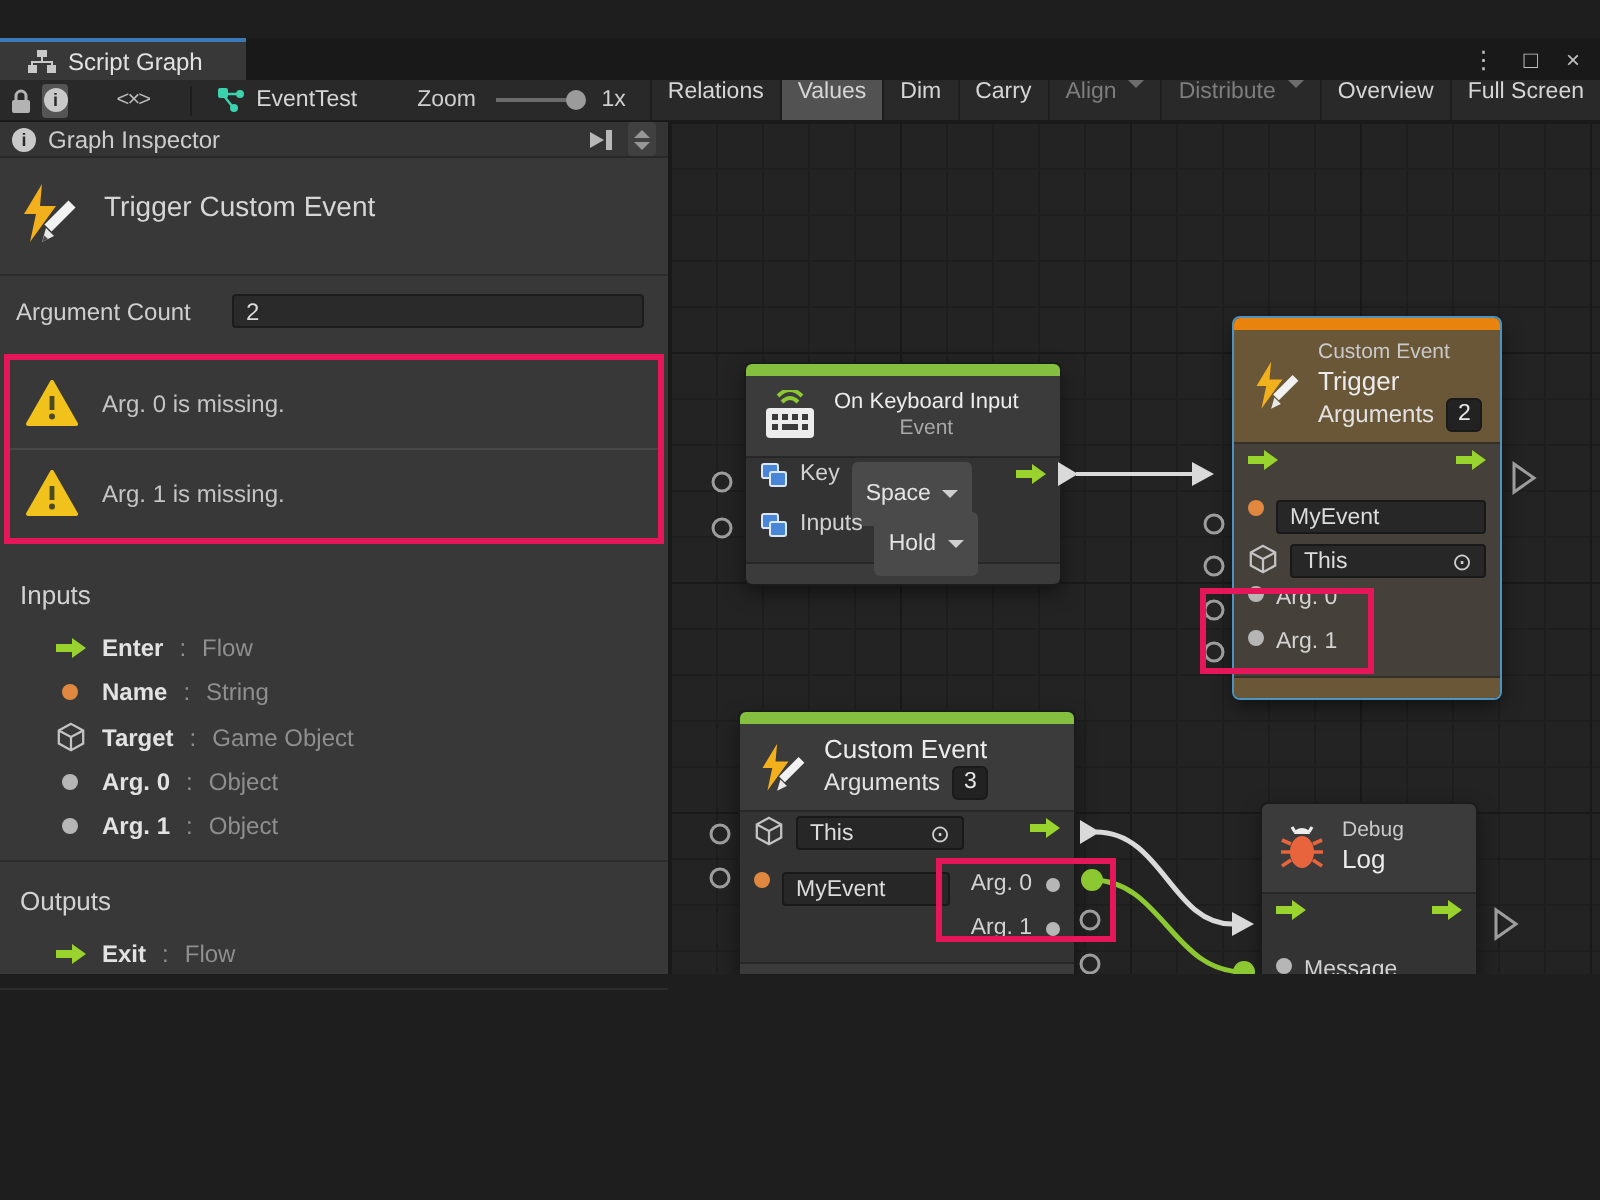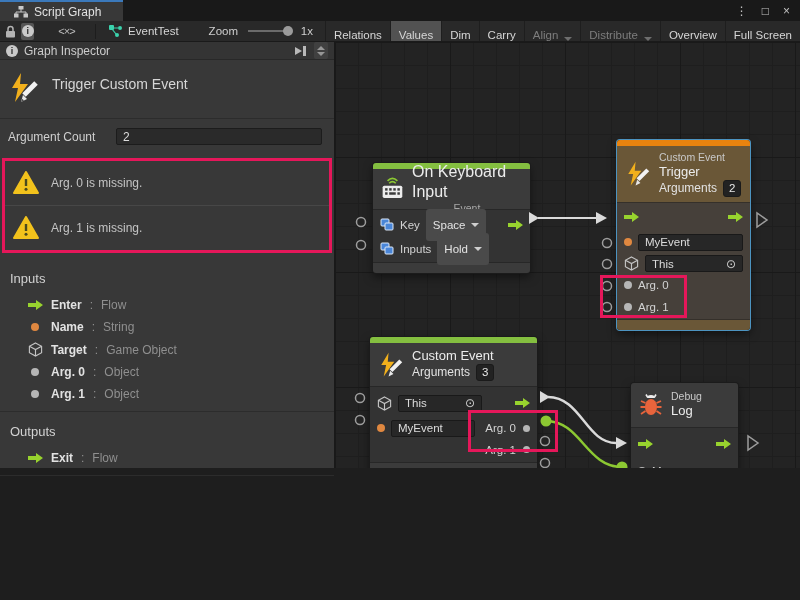--- a/index.html
+++ b/index.html
@@ -1,38 +1,38 @@
 <!DOCTYPE html>
 <html><head>
 <meta charset="utf-8">
 <style>
   * { margin:0; padding:0; box-sizing:border-box; }
   html,body { width:800px; height:600px; background:#1e1e1e; font-family:"Liberation Sans","DejaVu Sans",sans-serif; overflow:hidden; }
-  .window { width:800px; height:468px; display:flex; flex-direction:column; background:#22c55e; color:#d8d8d8; }
+  .window { width:800px; height:468px; display:flex; flex-direction:column; background:#22c55e; color:#d8d8d8;margin-top:19px; }
 
   
   .titlebar { height:21px; background:#191919; display:flex; align-items:stretch; }
   .tab { display:flex; align-items:center; gap:6px; background:#383838; border-top:2px solid #3b79bb; padding:0 22px 0 14px; font-size:12px; color:#e2e2e2; }
   .win-controls { margin-left:auto; display:flex; align-items:center; gap:14px; padding-right:10px; color:#c0c0c0; font-size:12px; }
   .win-controls span { cursor:default; }
 
   
   .toolbar { height:21px; background:#292929; border-bottom:1px solid #1a1a1a; display:flex; align-items:center; font-size:11.5px; color:#d6d6d6; }
   .icon-btn { width:24px; height:17px; display:flex; align-items:center; justify-content:center; border-radius:2px; margin-left:4px; }
   .icon-btn.active { background:#555; }
   .info-circle { width:12px; height:12px; border-radius:50%; background:#c9c9c9; color:#2a2a2a; font-weight:bold; font-size:9px; display:flex; align-items:center; justify-content:center; }
   .code-glyph { color:#bdbdbd; letter-spacing:-1px; font-size:11px; margin:0 14px 0 24px; }
   .vsep { width:1px; height:15px; background:#1d1d1d; margin:0 6px; }
   .crumb { display:flex; align-items:center; gap:5px; padding:0 8px; }
   .zoom-label { color:#cfcfcf; margin:0 10px 0 22px; }
   .slider { width:78px; height:2px; background:#6b6b6b; position:relative; margin-right:10px; }
   .slider-handle { position:absolute; right:-2px; top:-4px; width:10px; height:10px; border-radius:50%; background:#9b9b9b; }
   .zoom-val { margin-right:10px; color:#cfcfcf; }
   .tb-group { display:flex; height:100%; margin-left:2px; }
-  .tb-btn { display:flex; align-items:flex-end; padding:0 8px; border-left:1px solid #1e1e1e; white-space:nowrap; }
+  .tb-btn { display:flex; align-items:flex-start; padding:0 8px; border-left:1px solid #1e1e1e; white-space:nowrap; }
   .tb-btn.active { background:#525252; }
   .tb-btn.disabled { color:#7d7d7d; }
   .caret { width:0; height:0; border-left:4px solid transparent; border-right:4px solid transparent; border-top:4px solid #a8a8a8; display:inline-block; margin-left:6px; }
   .disabled .caret { border-top-color:#6e6e6e; }
 
   
   .main { flex:1; display:flex; min-height:0; }
 
   
   .inspector { width:335px; background:#383838; border-right:1px solid #191919; display:flex; flex-direction:column; font-size:12px; }
@@ -78,21 +78,21 @@
   .node .bar { height:6px; border-radius:3px 3px 0 0; }
   .node .hdr { display:flex; align-items:center; gap:8px; background:#3b3b3b; padding:5px 8px; }
   .node .hdr .titles { display:flex; flex-direction:column; line-height:1.25; }
   .t-small { font-size:10.5px; color:#c9c9c9; }
   .t-main { font-size:13px; color:#ececec; }
   .t-sub { font-size:10.5px; color:#a8a8a8;text-align:center; }
   .argline { display:flex; align-items:center; gap:6px; font-size:12px; color:#e2e2e2; }
   .cntbox { background:#222; border:1px solid #1a1a1a; border-radius:3px; padding:0 5px; color:#e8e8e8; font-size:11.5px; line-height:15px; }
   .node .body { background:#333; border-top:1px solid #272727; padding:2px 0; }
   .node .ftr { height:11px; background:#3b3b3b; border-top:1px solid #272727; border-radius:0 0 3px 3px; }
-  .prow { display:flex; align-items:center; gap:6px; padding:0 7px; height:22px; color:#d6d6d6; }
+  .prow { display:flex; align-items:flex-start; gap:6px; padding:0 7px; height:22px; color:#d6d6d6; }
   .prow.flow { height:26px; justify-content:space-between; }
   .nfield { background:#272727; border:1px solid #191919; border-radius:2px; color:#dcdcdc; padding:0 6px; height:17px; line-height:16px; font-size:11.5px; display:flex; align-items:center; }
   .nfield .tgt { margin-left:auto; color:#cfcfcf; font-size:12px; }
   .ndrop { background:#4a4a4a; border-radius:3px; color:#e4e4e4; padding:16px 7px; height:17px; display:flex; align-items:center; gap:6px; font-size:11.5px; }
   .ndrop .caret { border-top-color:#cfcfcf; margin-left:0; }
   .rlabel { color:#d2d2d2; }
   .ml { margin-left:auto; display:flex; align-items:center; gap:7px; }
 
   
   .node-keyboard { left:38px; top:121px; width:157px; }
@@ -321,21 +321,21 @@
                 <rect x="5" y="12" width="3" height="3"></rect>
                 <rect x="10" y="12" width="3" height="3"></rect>
                 <rect x="15" y="12" width="3" height="3"></rect>
                 <rect x="20" y="12" width="3" height="3"></rect>
                 <rect x="5" y="17" width="3" height="3"></rect>
                 <rect x="10" y="17" width="8" height="3"></rect>
                 <rect x="20" y="17" width="3" height="3"></rect>
               </g>
           </svg>
           <span class="titles">
-            <span class="t-main" style="font-size:16px">On Keyboard Input</span>
+            <span class="t-main" style="font-size:11px">On Keyboard Input</span>
             <span class="t-sub">Event</span>
           </span>
         </div>
         <div class="body">
           <div class="prow" style="height:25px">
             <svg width="14" height="13" viewBox="0 0 14 13">
                 <rect x="1" y="1" width="8" height="7" rx="1" fill="#4a86d8" stroke="#dce8f8" stroke-width="1"></rect>
                 <rect x="5" y="5" width="8" height="7" rx="1" fill="#4a86d8" stroke="#dce8f8" stroke-width="1"></rect>
               </svg>
             <span class="rlabel">Key</span>

